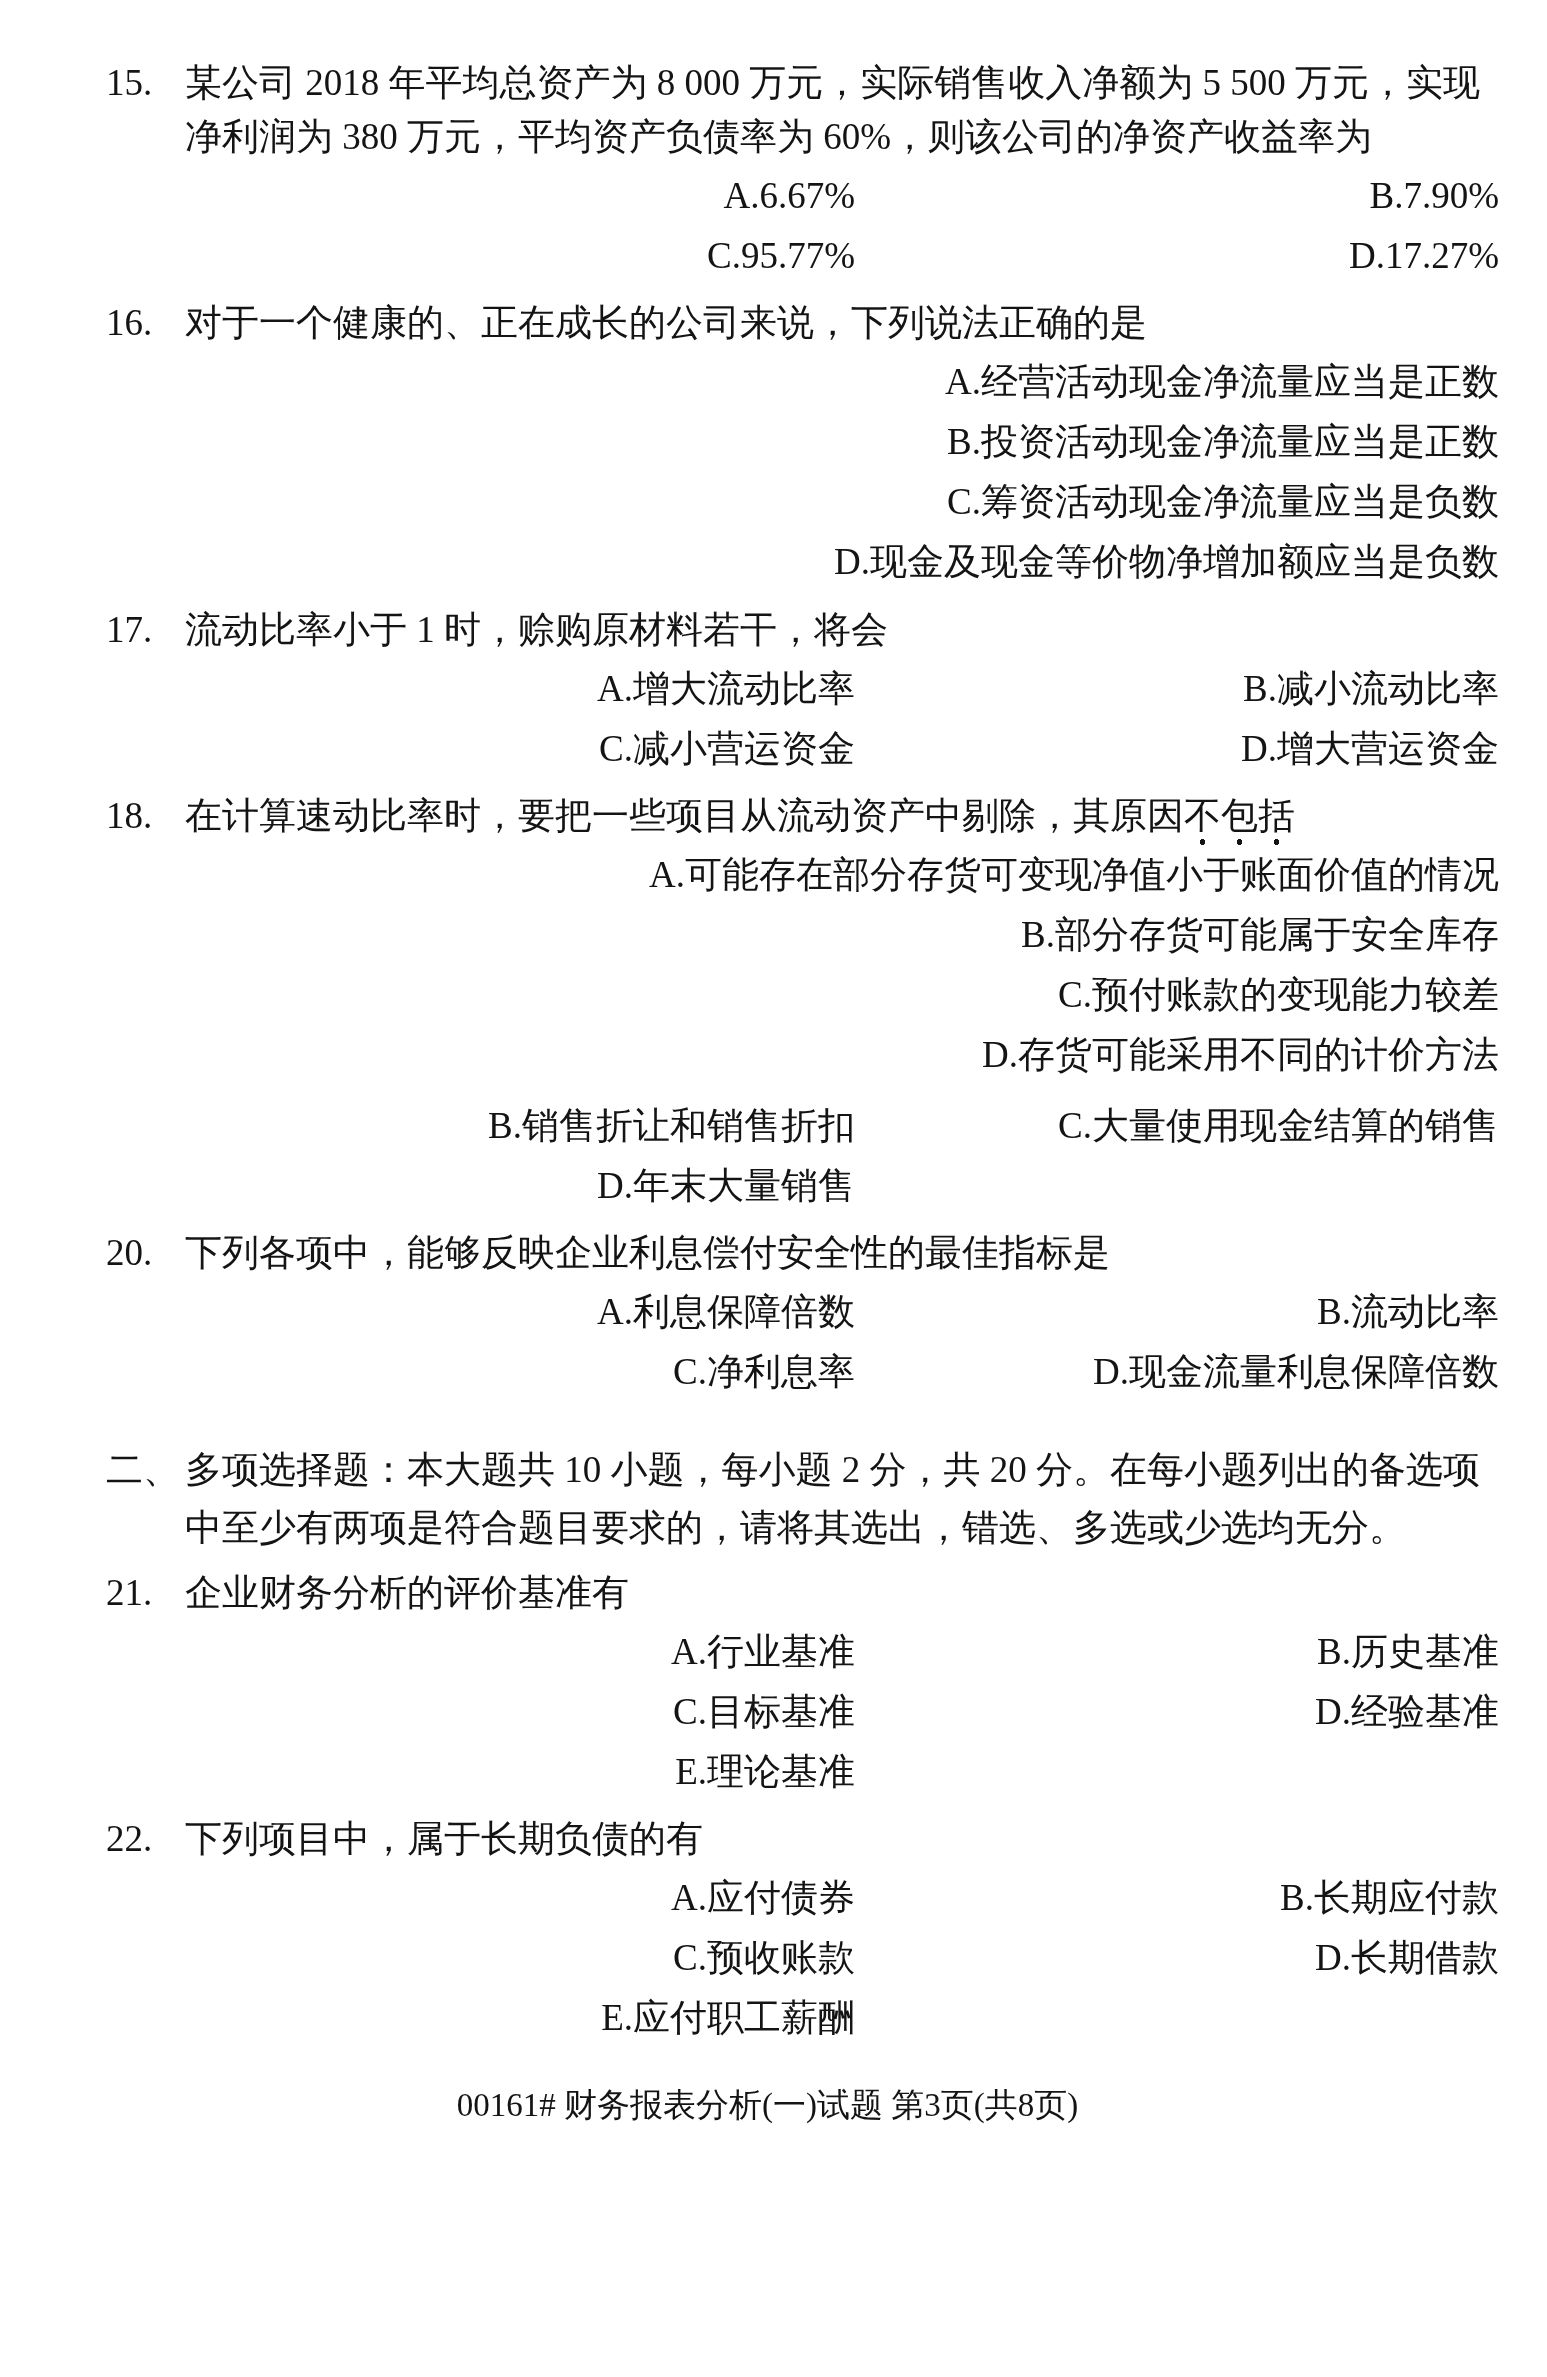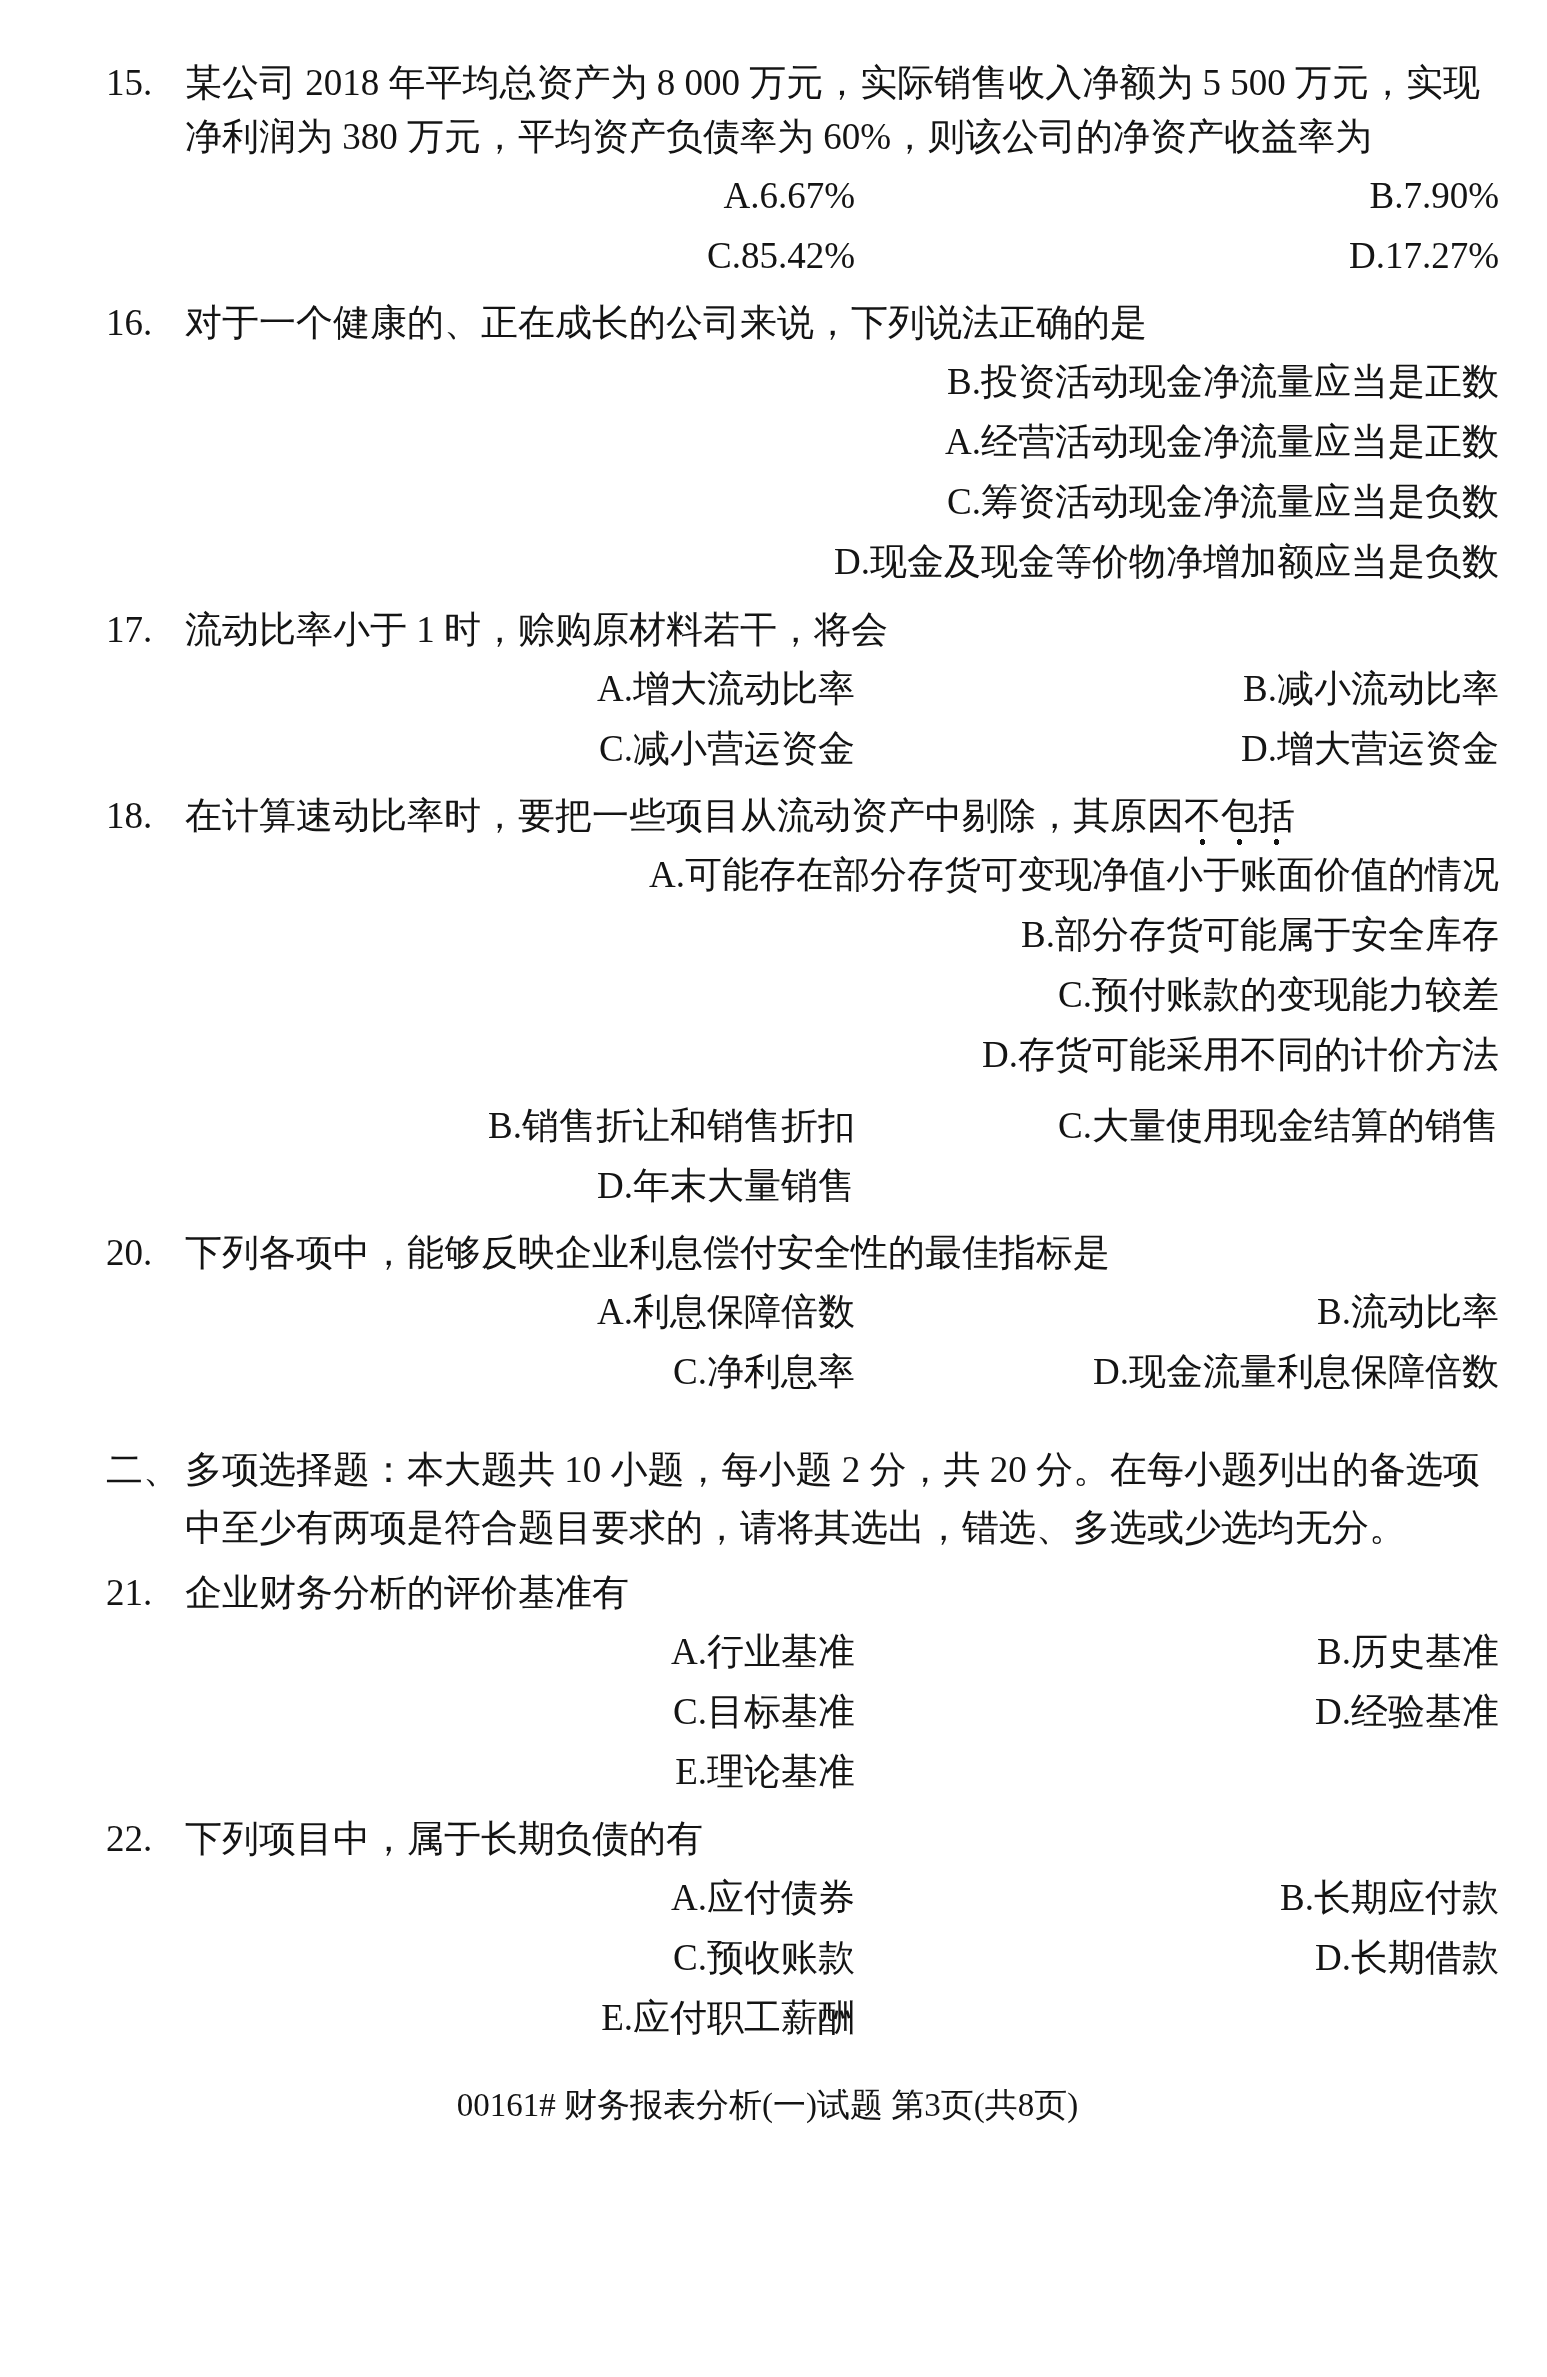--- a/index.html
+++ b/index.html
@@ -44,32 +44,32 @@
 
 <main>
 
   <section class="question">
     <p class="stem">
       <span class="qnum">15.</span><span>某公司 2018 年平均总资产为 8 000 万元，实际销售收入净额为 5 500 万元，实现净利润为 380 万元，平均资产负债率为 60%，则该公司的净资产收益率为</span><span class="emph"></span><span></span>
     </p>
     <div class="opts grid2">
       <div class="opt"><span class="olabel">A.</span><span>6.67%</span></div>
       <div class="opt"><span class="olabel">B.</span><span>7.90%</span></div>
-      <div class="opt"><span class="olabel">C.</span><span>85.42%</span></div>
+      <div class="opt"><span class="olabel">C.</span><span>95.77%</span></div>
       <div class="opt"><span class="olabel">D.</span><span>17.27%</span></div>
     </div>
   </section>
 
   <section class="question">
     <p class="stem">
       <span class="qnum">16.</span><span>对于一个健康的、正在成长的公司来说，下列说法正确的是</span><span class="emph"></span><span></span>
     </p>
     <div class="opts">
+      <div class="opt"><span class="olabel">A.</span><span>经营活动现金净流量应当是正数</span></div>
       <div class="opt"><span class="olabel">B.</span><span>投资活动现金净流量应当是正数</span></div>
-      <div class="opt"><span class="olabel">A.</span><span>经营活动现金净流量应当是正数</span></div>
       <div class="opt"><span class="olabel">C.</span><span>筹资活动现金净流量应当是负数</span></div>
       <div class="opt"><span class="olabel">D.</span><span>现金及现金等价物净增加额应当是负数</span></div>
     </div>
   </section>
 
   <section class="question">
     <p class="stem">
       <span class="qnum">17.</span><span>流动比率小于 1 时，赊购原材料若干，将会</span><span class="emph"></span><span></span>
     </p>
     <div class="opts grid2">

